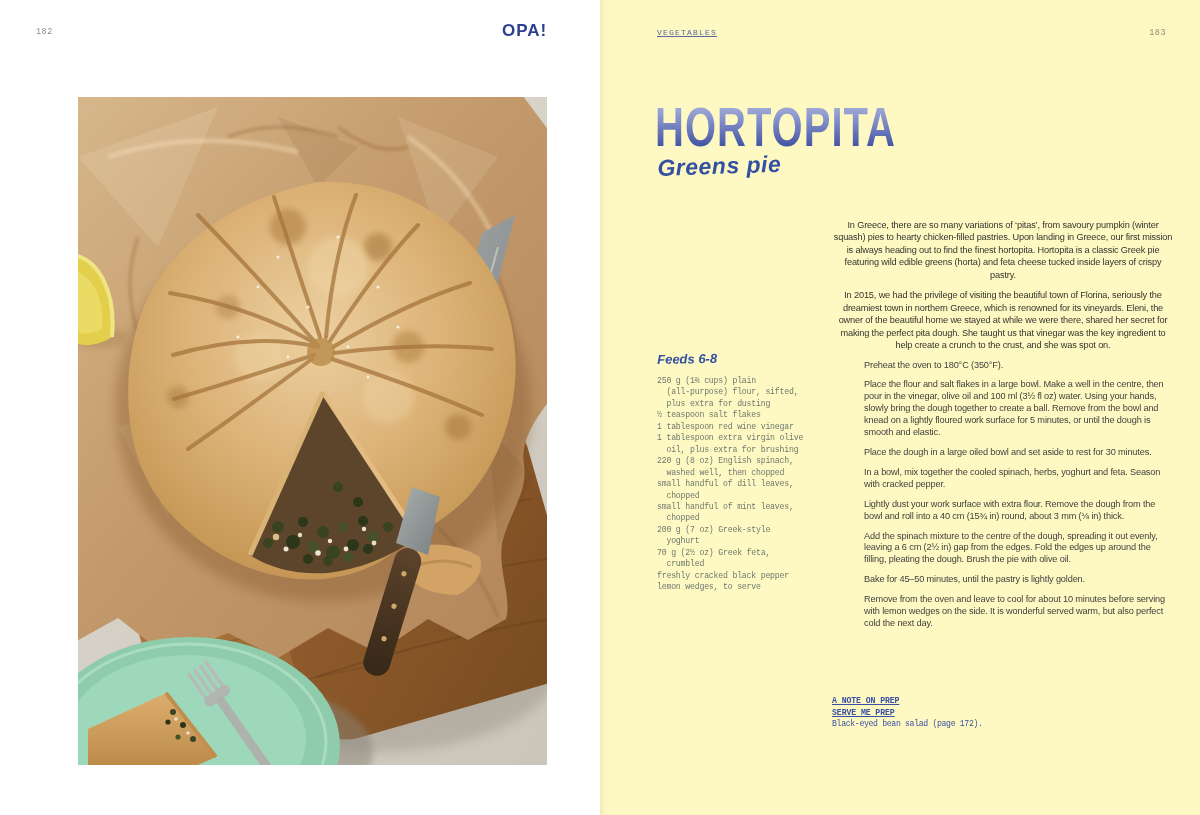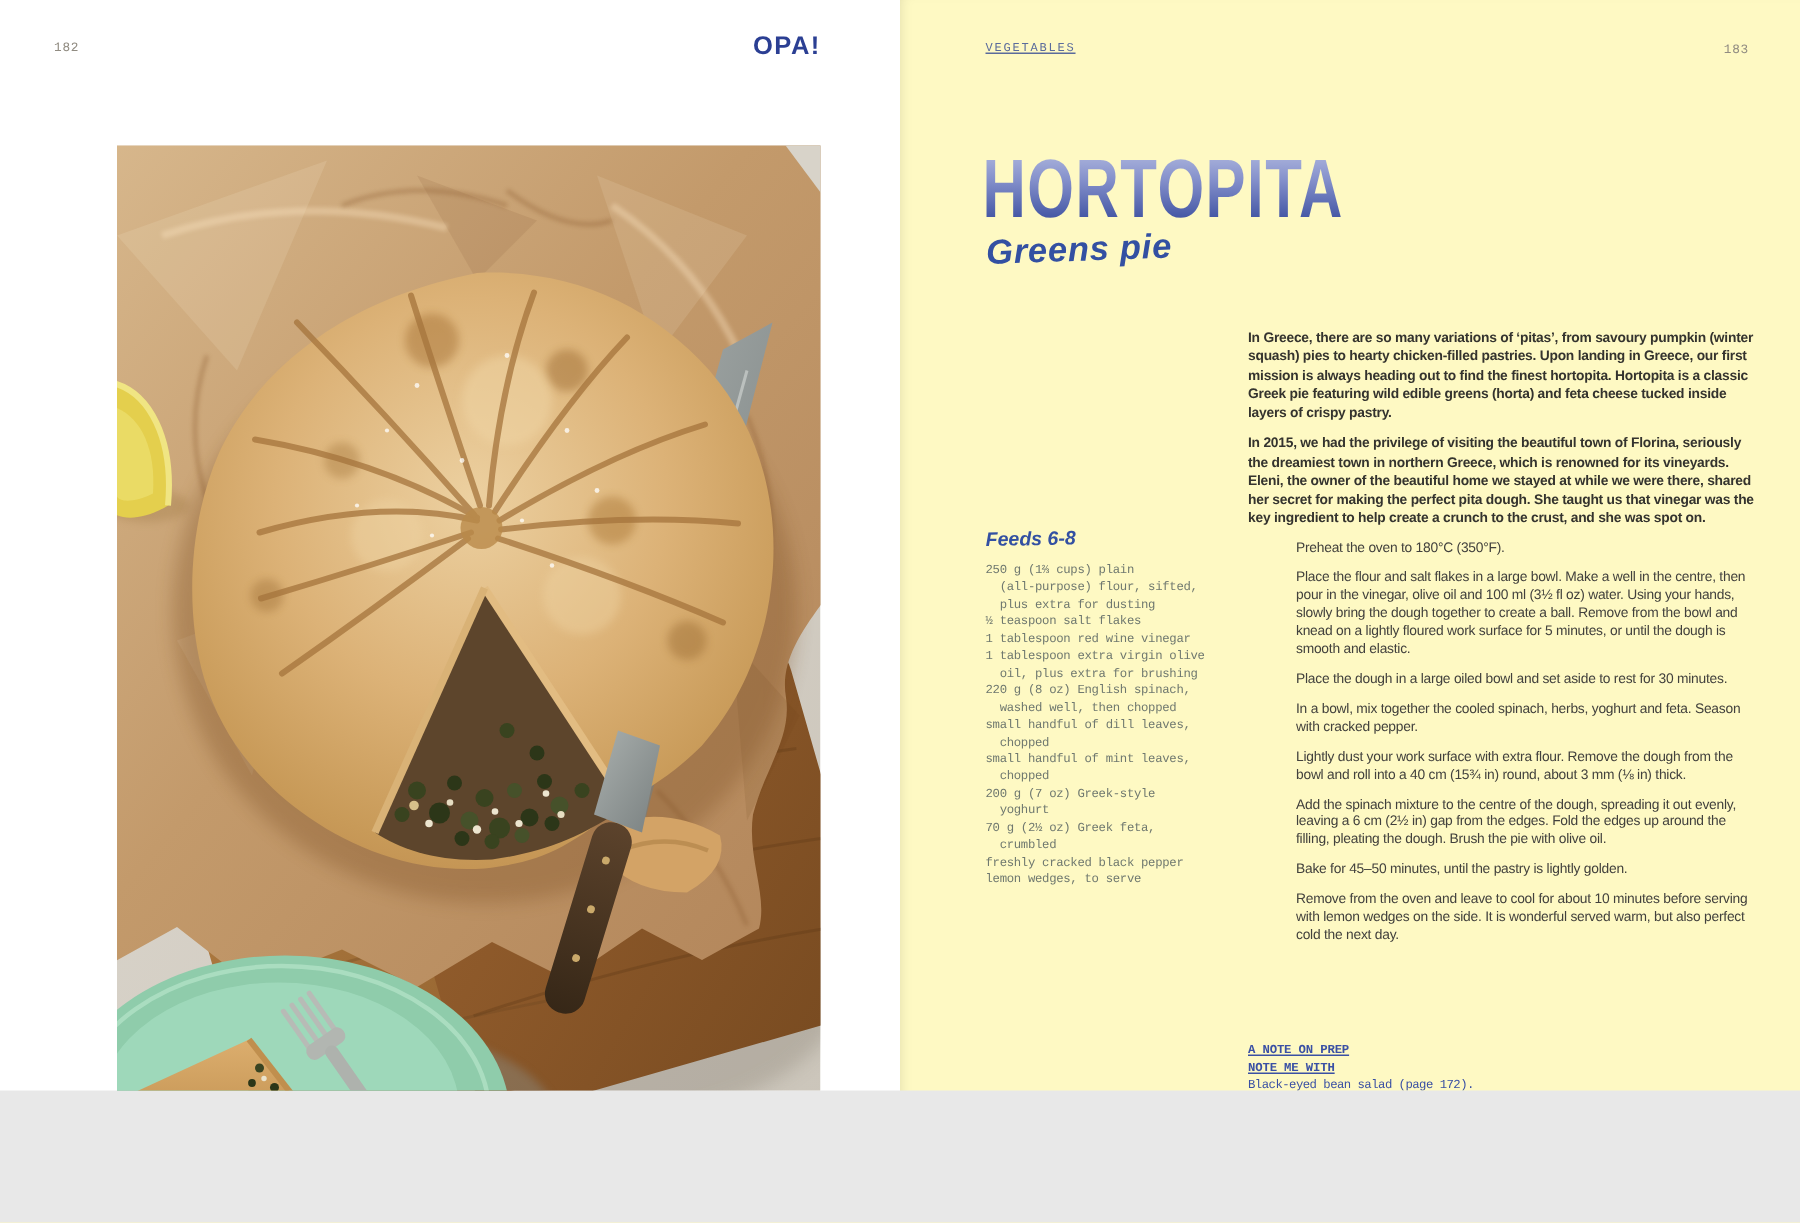--- a/index.html
+++ b/index.html
@@ -1,16 +1,16 @@
 <!DOCTYPE html>
 <html><head>
 <meta charset="utf-8">
 <style>
   html,body{margin:0;padding:0;background:#e8e8e8;}
-  .spread{position:relative;width:1200px;height:727px;display:flex;font-family:"Liberation Sans",sans-serif;overflow:hidden;}
+  .spread{position:relative;width:1200px;height:815px;display:flex;font-family:"Liberation Sans",sans-serif;overflow:hidden;}
   .page{position:relative;width:600px;height:815px;overflow:hidden;}
   .page-left{background:#ffffff;}
   .page-right{background:#fef9c3;box-shadow:inset 6px 0 10px -8px rgba(0,0,0,0.18);}
   .abs{position:absolute;}
 
   .pageno{font-family:"Liberation Mono",monospace;font-size:8.5px;color:#918c82;letter-spacing:.5px;}
   .opa-logo{font-size:17px;font-weight:700;color:#2B3F93;letter-spacing:1px;}
   .section-label{font-family:"Liberation Mono",monospace;font-size:8px;color:#5A6B9C;text-decoration:underline;letter-spacing:1.2px;}
 
   .recipe-title{
@@ -20,21 +20,21 @@
     -webkit-background-clip:text;background-clip:text;color:transparent;
     white-space:nowrap;}
   .recipe-subtitle{font-size:23px;font-weight:700;font-style:italic;color:#3350A2;
     transform:rotate(-2deg);transform-origin:left top;letter-spacing:.5px;white-space:nowrap;}
 
   .feeds{font-size:13px;font-weight:700;font-style:italic;color:#3350A2;transform:rotate(-1deg);transform-origin:left top;}
   .ingredients{font-family:"Liberation Mono",monospace;font-size:8.2px;line-height:11.45px;
     color:#6F786F;white-space:pre;letter-spacing:-0.2px;}
 
   .bodycol{width:342px;}
-  .intro-p{margin:0 0 8px;font-weight:700;font-size:9.2px;line-height:12.45px;color:#34332e;letter-spacing:-0.15px;}
+  .intro-p{margin:0 0 8px;font-weight:400;font-size:9.2px;line-height:12.45px;color:#34332e;letter-spacing:-0.15px;text-align:center;}
   .method-p{margin:0 0 8px;font-size:9.2px;line-height:11.9px;color:#42413d;letter-spacing:-0.15px;padding-left:32px;}
 
   .notes-heading{font-family:"Liberation Mono",monospace;font-size:8.2px;font-weight:700;
     text-decoration:underline;color:#3A50A4;line-height:11.5px;letter-spacing:-0.1px;margin:0;}
   .notes-body{font-family:"Liberation Mono",monospace;font-size:8.2px;color:#3A50A4;
     line-height:11.5px;letter-spacing:-0.35px;margin:0 0 8px;}
 </style>
 </head>
 <body>
 
@@ -286,18 +286,18 @@
       <p class="method-p">Place the dough in a large oiled bowl and set aside to rest for 30 minutes.</p>
       <p class="method-p">In a bowl, mix together the cooled spinach, herbs, yoghurt and feta. Season with cracked pepper.</p>
       <p class="method-p">Lightly dust your work surface with extra flour. Remove the dough from the bowl and roll into a 40 cm (15¾ in) round, about 3 mm (⅛ in) thick.</p>
       <p class="method-p">Add the spinach mixture to the centre of the dough, spreading it out evenly, leaving a 6 cm (2½ in) gap from the edges. Fold the edges up around the filling, pleating the dough. Brush the pie with olive oil.</p>
       <p class="method-p">Bake for 45–50 minutes, until the pastry is lightly golden.</p>
       <p class="method-p">Remove from the oven and leave to cool for about 10 minutes before serving with lemon wedges on the side. It is wonderful served warm, but also perfect cold the next day.</p>
     </div>
 
     <div class="abs bodycol" style="left:232px;top:695px;">
       <p class="notes-heading">A NOTE ON PREP</p>
-      <p class="notes-heading">NOTE ME WITH</p>
+      <p class="notes-heading">SERVE ME PREP</p>
       <p class="notes-body">Black-eyed bean salad (page 172).</p>
     </div>
   </div>
 
 </div>
 
 </body></html>

